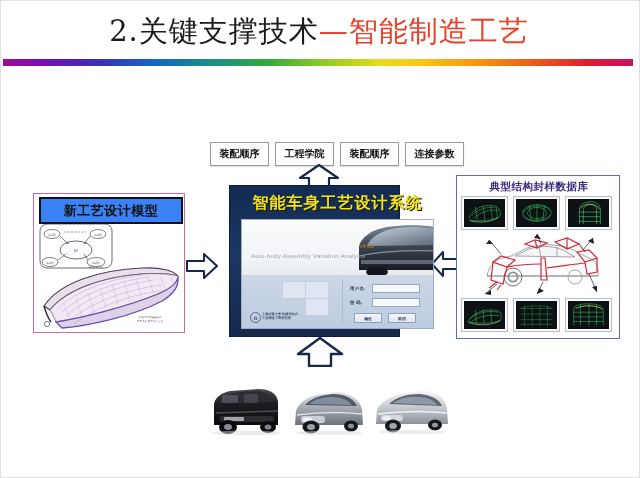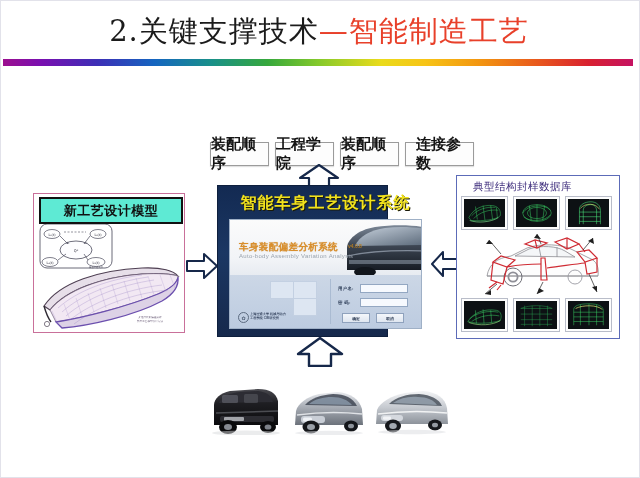--- a/index.html
+++ b/index.html
@@ -28,53 +28,53 @@
     background:linear-gradient(to right,
       #9c0f8f 0%, #7a0fb0 6%, #3c2fb6 15%, #1565c0 24%,
       #19908a 33%, #36a83c 42%, #84c92b 50%, #eadb1b 60%,
       #f7c416 67%, #f29310 76%, #e8571d 85%, #d82030 93%, #c51262 100%);
   }
 
   
   .topbox{
     position:absolute;top:141px;height:22px;
     border:1px solid #9b9b9b;background:#fdfdfd;
-    font-size:15px;color:#141414;font-weight:bold;
+    font-size:10px;color:#141414;font-weight:bold;
     display:flex;align-items:center;justify-content:center;
     box-shadow:0 1px 1px rgba(0,0,0,.12);
   }
   #tb0{left:209px;width:57px;}
   #tb1{left:274px;width:57px;}
   #tb2{left:339px;width:57px;}
-  #tb3{left:404px;width:57px;padding-left:10px;}
+  #tb3{left:404px;width:57px;}
 
   
   .arrow{position:absolute;}
   .arrow svg{display:block;}
 
   
   #leftPanel{
     position:absolute;left:32px;top:192px;width:152px;height:140px;
     border:1px solid #c9709a;background:#fff;box-sizing:border-box;
   }
   #leftHead{
     position:absolute;left:38px;top:196px;width:140px;height:23px;
-    border:2px solid #111;background:#5eead4;
+    border:2px solid #111;background:#3b82f6;
     display:flex;align-items:center;justify-content:center;
     font-size:13px;font-weight:bold;color:#111;letter-spacing:.5px;
     font-family:"DejaVu Serif","Liberation Serif",serif;z-index:4;
   }
   #leftArt{
     position:absolute;left:33px;top:219px;width:150px;height:112px;
     overflow:hidden;background:#fff;
   }
 
   
   #centerPanel{
-    position:absolute;left:216px;top:184px;width:171px;height:152px;
+    position:absolute;left:228px;top:184px;width:171px;height:152px;
     background:linear-gradient(180deg,#132a52 0%,#1b3763 45%,#16294c 100%);
     border:1px solid #0e1f3d;box-sizing:border-box;
   }
   #centerTitle{
     position:absolute;left:0;top:5px;width:215px;height:24px;
     text-align:center;font-size:16px;font-weight:bold;color:#f2e21c;
     letter-spacing:1px;text-shadow:1px 1px 0 #1a1a0a;
     font-family:"DejaVu Serif","Liberation Serif",serif;line-height:24px;
   }
   #splash{
@@ -127,22 +127,22 @@
   .sp-logo{position:absolute;left:8px;top:37px;width:9px;height:9px;border:1px solid #5c6b80;border-radius:50%;
     font-size:5px;color:#4a5a70;display:flex;align-items:center;justify-content:center;}
   .sp-org{position:absolute;left:20px;top:37px;font-size:3.2px;color:#41506a;line-height:4.4px;font-weight:bold;}
 
   
   #rightPanel{
     position:absolute;left:455px;top:174px;width:164px;height:164px;
     border:1px solid #5c6bb8;background:#fff;box-sizing:border-box;
   }
   #rightHead{
-    position:absolute;left:16px;top:4px;width:164px;text-align:left;
-    font-size:10.5px;font-weight:normal;color:#3b2a7a;letter-spacing:.5px;
+    position:absolute;left:0;top:4px;width:164px;text-align:center;
+    font-size:10.5px;font-weight:bold;color:#3b2a7a;letter-spacing:.5px;
     font-family:"DejaVu Serif","Liberation Serif",serif;
   }
   .thumb{
     position:absolute;width:47px;height:34px;background:#fdfdfd;
     border:1px solid #b9bdc9;box-sizing:border-box;padding:2px;
   }
   .thumb .inner{width:100%;height:100%;background:#0d1114;overflow:hidden;position:relative;}
   #th0{left:4px;top:20px;}
   #th1{left:56px;top:20px;}
   #th2{left:108px;top:20px;}
@@ -268,21 +268,20 @@
               <stop offset="0%" stop-color="#cfd9e4"></stop>
               <stop offset="100%" stop-color="#5d6c7d"></stop>
             </linearGradient>
           </defs>
           <path d="M4,48 L4,26 C4,18 14,8 32,5 C52,2 74,3 84,6 L84,48 Z" fill="url(#scBody)"></path>
           <path d="M12,24 C16,14 28,8 42,6 C56,4 72,5 82,7 L82,23 Z" fill="url(#scGlass)" opacity="0.9"></path>
           <path d="M4,34 C22,30 54,28 84,29" stroke="#aab6c4" stroke-width="1.2" fill="none" opacity="0.65"></path>
           <rect x="6" y="38" width="78" height="4" fill="#9aa6b4" opacity="0.5"></rect>
           <ellipse cx="22" cy="50" rx="11" ry="5" fill="#11151b"></ellipse>
         </svg>
-        <div id="splashCn">车身装配偏差分析系统</div>
         <div id="splashVer">v4.0.8</div>
         <div id="splashEn">Auto-body Assembly Variation Analysis</div>
       </div>
 
       <div id="splashBottom">
         <div class="sp-tile" id="spt1"></div>
         <div class="sp-tile" id="spt2"></div>
         <div class="sp-tile" id="spt3"></div>
         <div class="sp-divider"></div>
 

